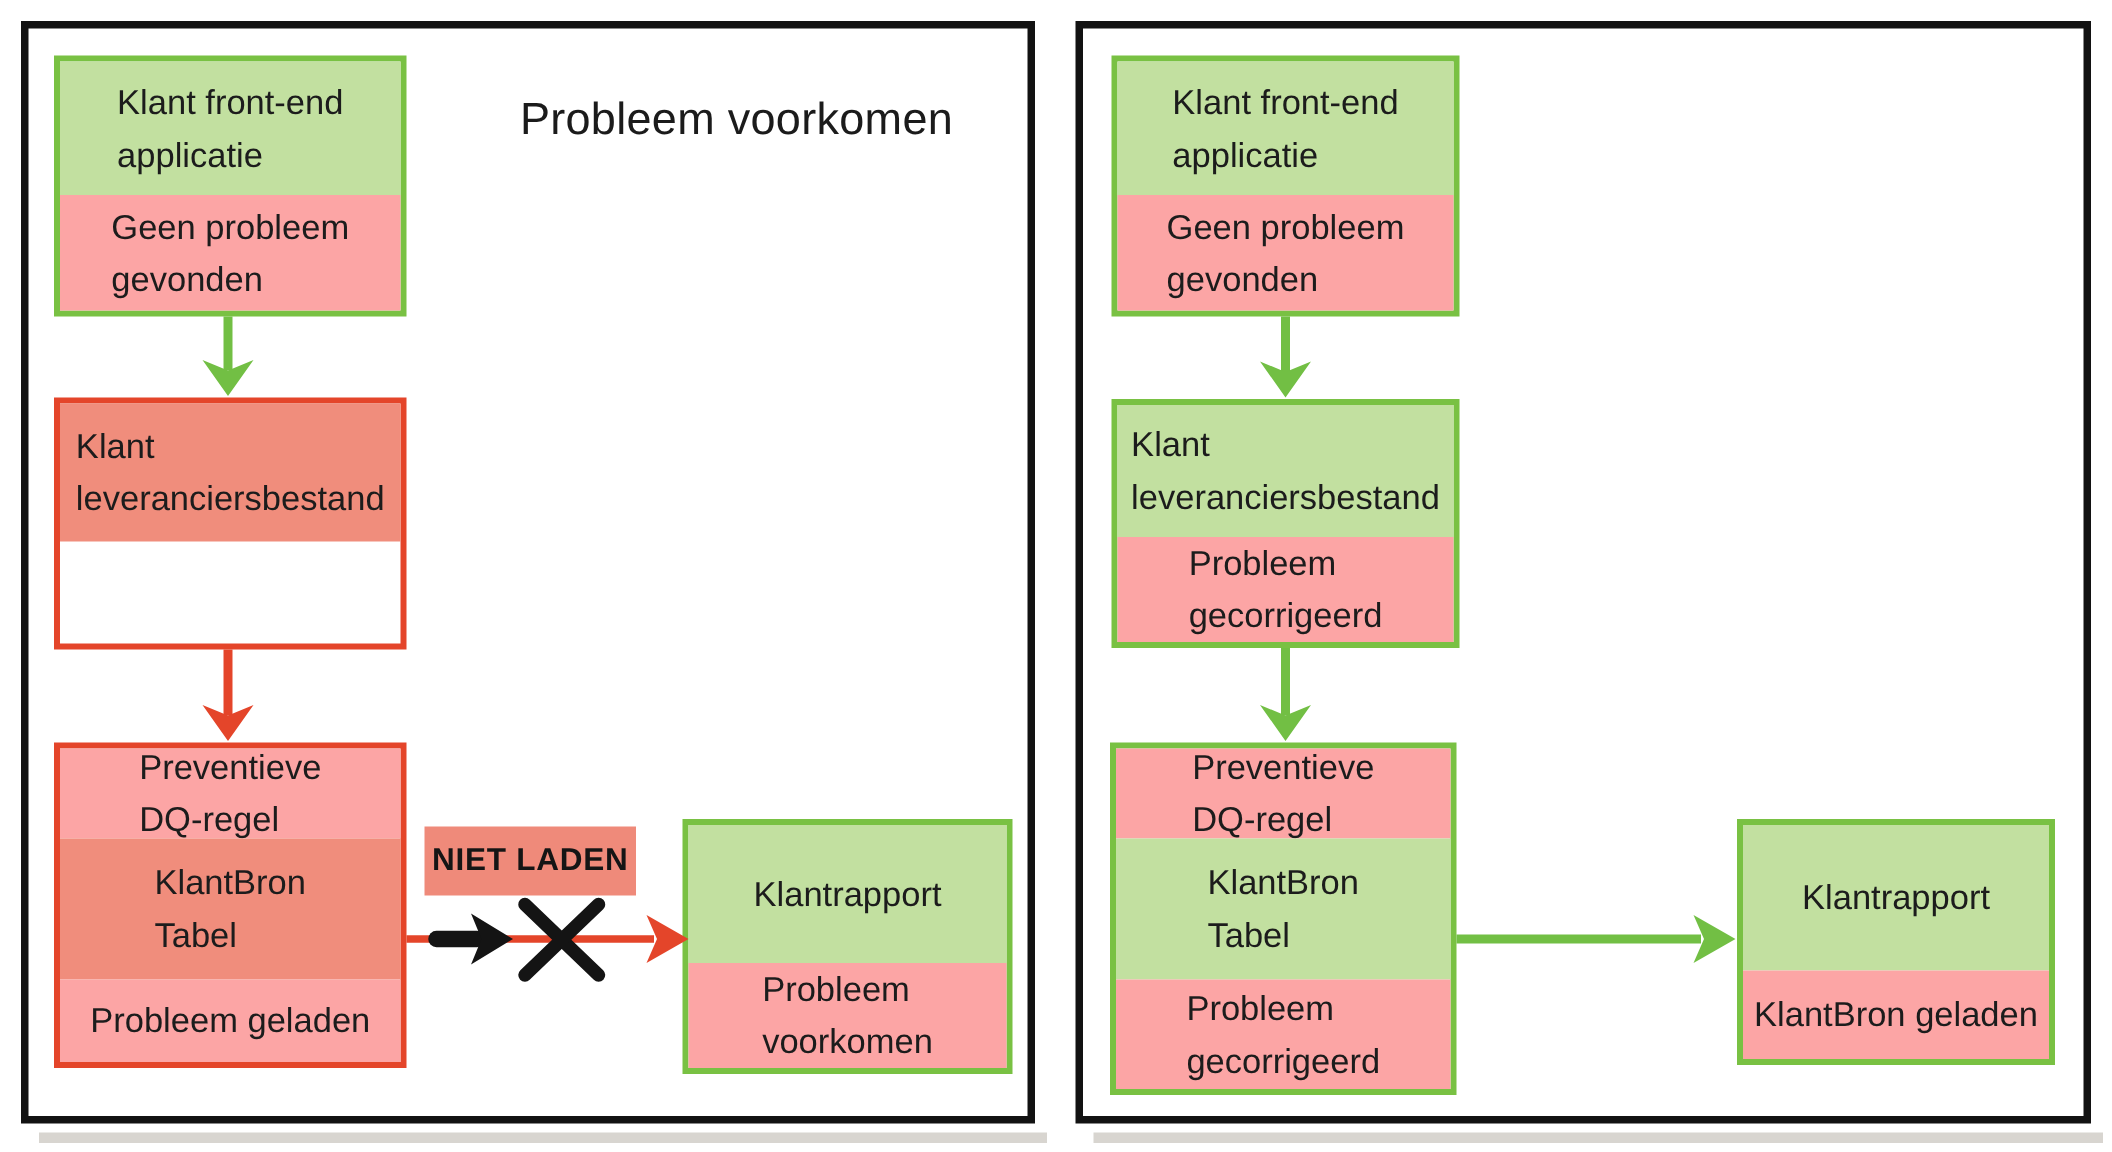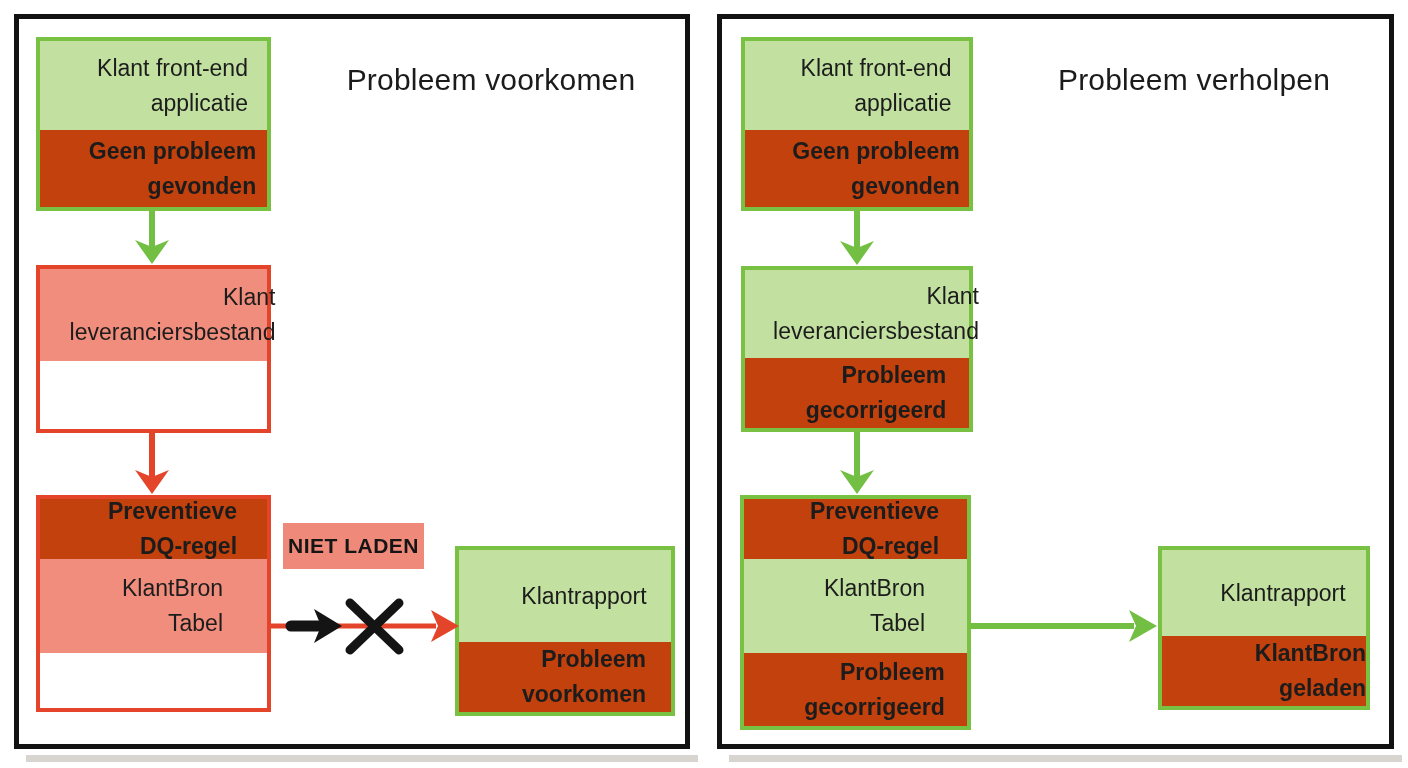--- a/index.html
+++ b/index.html
@@ -15,26 +15,26 @@
   #shadowR{left:729px;width:673px;}
   .title{
     position:absolute;width:420px;text-align:center;font-size:30px;font-weight:400;
     color:#1b1b1b;letter-spacing:0.2px;
   }
   #titleL{left:281px;top:63px;}
   #titleR{left:984px;top:63px;}
   .node{position:absolute;box-sizing:border-box;display:flex;flex-direction:column;background:#ffffff;}
   .node.green-border{border:4px solid #79c143;}
   .node.red-border{border:4px solid #e4452a;}
-  .sec{display:flex;align-items:center;justify-content:center;text-align:right;padding-left:38px;}
+  .sec{display:flex;align-items:center;justify-content:center;text-align:left;}
   .sec.grow{flex:1;}
   .sec-text{white-space:pre-line;font-size:23px;line-height:35px;color:#1c1c1c;}
   .fill-green{background:#c2e0a0;}
   .fill-red{background:#f08d7c;}
-  .fill-white{background:#c2410c;font-weight:bold;}
+  .fill-white{background:#fca5a5;}
   
   #lb1{left:36px;top:37px;width:235px;height:174px;}
   #lb1 .s0{height:89px;}
   #lb2{left:36px;top:265px;width:235px;height:168px;}
   #lb2 .s0{height:92px;}
   #lb3{left:36px;top:495px;width:235px;height:217px;}
   #lb3 .s0{height:60px;}
   #lb3 .s1{height:94px;}
   #lb4{left:455px;top:546px;width:220px;height:170px;}
   #lb4 .s0{height:97px;}
@@ -42,39 +42,38 @@
   #rb1{left:741px;top:37px;width:232px;height:174px;}
   #rb1 .s0{height:89px;}
   #rb2{left:741px;top:266px;width:232px;height:166px;}
   #rb2 .s0{height:91px;}
   #rb3{left:740px;top:495px;width:231px;height:235px;}
   #rb3 .s0{height:60px;}
   #rb3 .s1{height:94px;}
   #rb4{left:1158px;top:546px;width:212px;height:164px;}
   #rb4 .s0{height:97px;}
   .badge{
-    position:absolute;left:283px;top:523px;width:141px;height:46px;background:#ef8a7a;
+    position:absolute;left:283px;top:551px;width:141px;height:46px;background:#ef8a7a;
     display:flex;align-items:center;justify-content:center;font-size:21px;font-weight:bold;
     color:#151515;letter-spacing:0.5px;
   }
   #arrows{position:absolute;left:0;top:0;width:1408px;height:768px;pointer-events:none;}
 </style>
 </head>
 <body>
 
 <div class="stage">
 
   <div class="shadow" id="shadowL"></div>
   <div class="shadow" id="shadowR"></div>
 
   <div class="panel" id="panelL"></div>
   <div class="panel" id="panelR"></div>
 
   <div class="title" id="titleL">Probleem voorkomen</div>
-  <div class="title" id="titleR">Probleem verholpen</div>
 
   <div class="node green-border" id="lb1">
     <div class="sec s0 fill-green">
         <span class="sec-text">Klant front-end
 applicatie</span>
       </div>
     <div class="sec grow fill-white">
         <span class="sec-text">Geen probleem
 gevonden</span>
       </div>
@@ -89,20 +88,23 @@
 
   <div class="node red-border" id="lb3">
     <div class="sec s0 fill-white">
         <span class="sec-text">Preventieve
 DQ-regel</span>
       </div>
     <div class="sec s1 fill-red">
         <span class="sec-text">KlantBron
 Tabel</span>
       </div>
+    <div class="sec grow fill-white">
+        <span class="sec-text">Probleem geladen</span>
+      </div>
   </div>
 
   <div class="node green-border" id="lb4">
     <div class="sec s0 fill-green">
         <span class="sec-text">Klantrapport</span>
       </div>
     <div class="sec grow fill-white">
         <span class="sec-text">Probleem
 voorkomen</span>
       </div>

